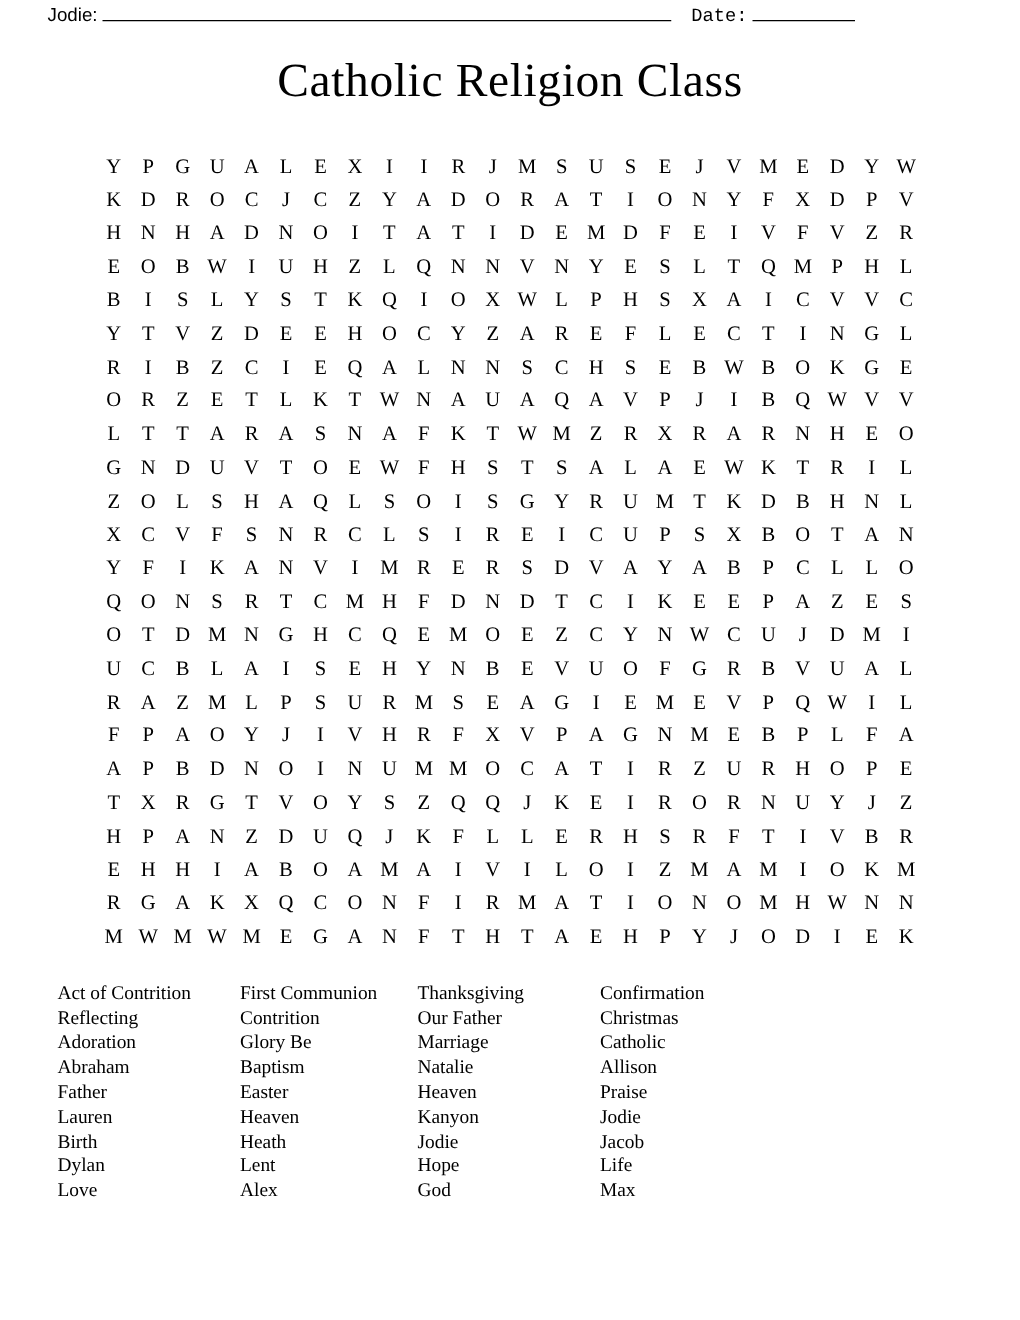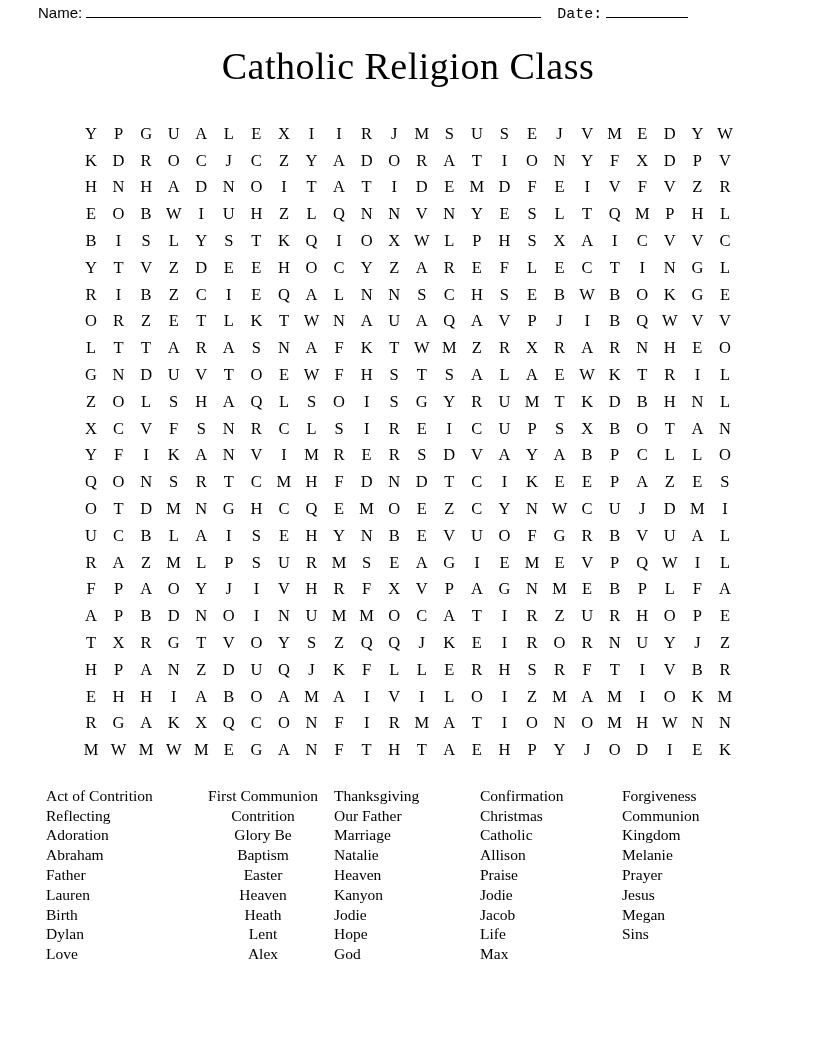--- a/index.html
+++ b/index.html
@@ -79,38 +79,38 @@
   .wordlist {
     margin: 22px 0 0 8px;
     display: flex;
     gap: 0;
   }
   .word-col {
     display: flex;
     flex-direction: column;
   }
   .word-col.c0 { width: 146px; }
-  .word-col.c1 { width: 142px; align-items: center; }
+  .word-col.c1 { width: 142px; }
   .word-col.c2 { width: 146px; }
   .word-col.c3 { width: 142px; }
   .word-col.c4 { width: 150px; }
   .word {
     font-family: "Liberation Serif", serif;
     font-size: 15.5px;
     line-height: 19.8px;
     white-space: nowrap;
   }
 </style>
 </head>
 <body>
 
 <div class="page">
 
   <div class="header-row">
-    <span class="header-label">Name:</span>
+    <span class="header-label">Jodie:</span>
     <span class="header-rule rule-name"></span>
     <span class="header-label header-date">Date:</span>
     <span class="header-rule rule-date"></span>
   </div>
 
   <h1 class="title">Catholic Religion Class</h1>
 
   <div class="grid" id="puzzle-grid">
       <div class="grid-row">
         <span class="cell">Y</span>
@@ -776,25 +776,15 @@
         <div class="word">Confirmation</div>
         <div class="word">Christmas</div>
         <div class="word">Catholic</div>
         <div class="word">Allison</div>
         <div class="word">Praise</div>
         <div class="word">Jodie</div>
         <div class="word">Jacob</div>
         <div class="word">Life</div>
         <div class="word">Max</div>
       </div>
-      <div class="word-col c4">
-        <div class="word">Forgiveness</div>
-        <div class="word">Communion</div>
-        <div class="word">Kingdom</div>
-        <div class="word">Melanie</div>
-        <div class="word">Prayer</div>
-        <div class="word">Jesus</div>
-        <div class="word">Megan</div>
-        <div class="word">Sins</div>
-      </div>
     </div>
 
 </div>
 
 </body></html>

